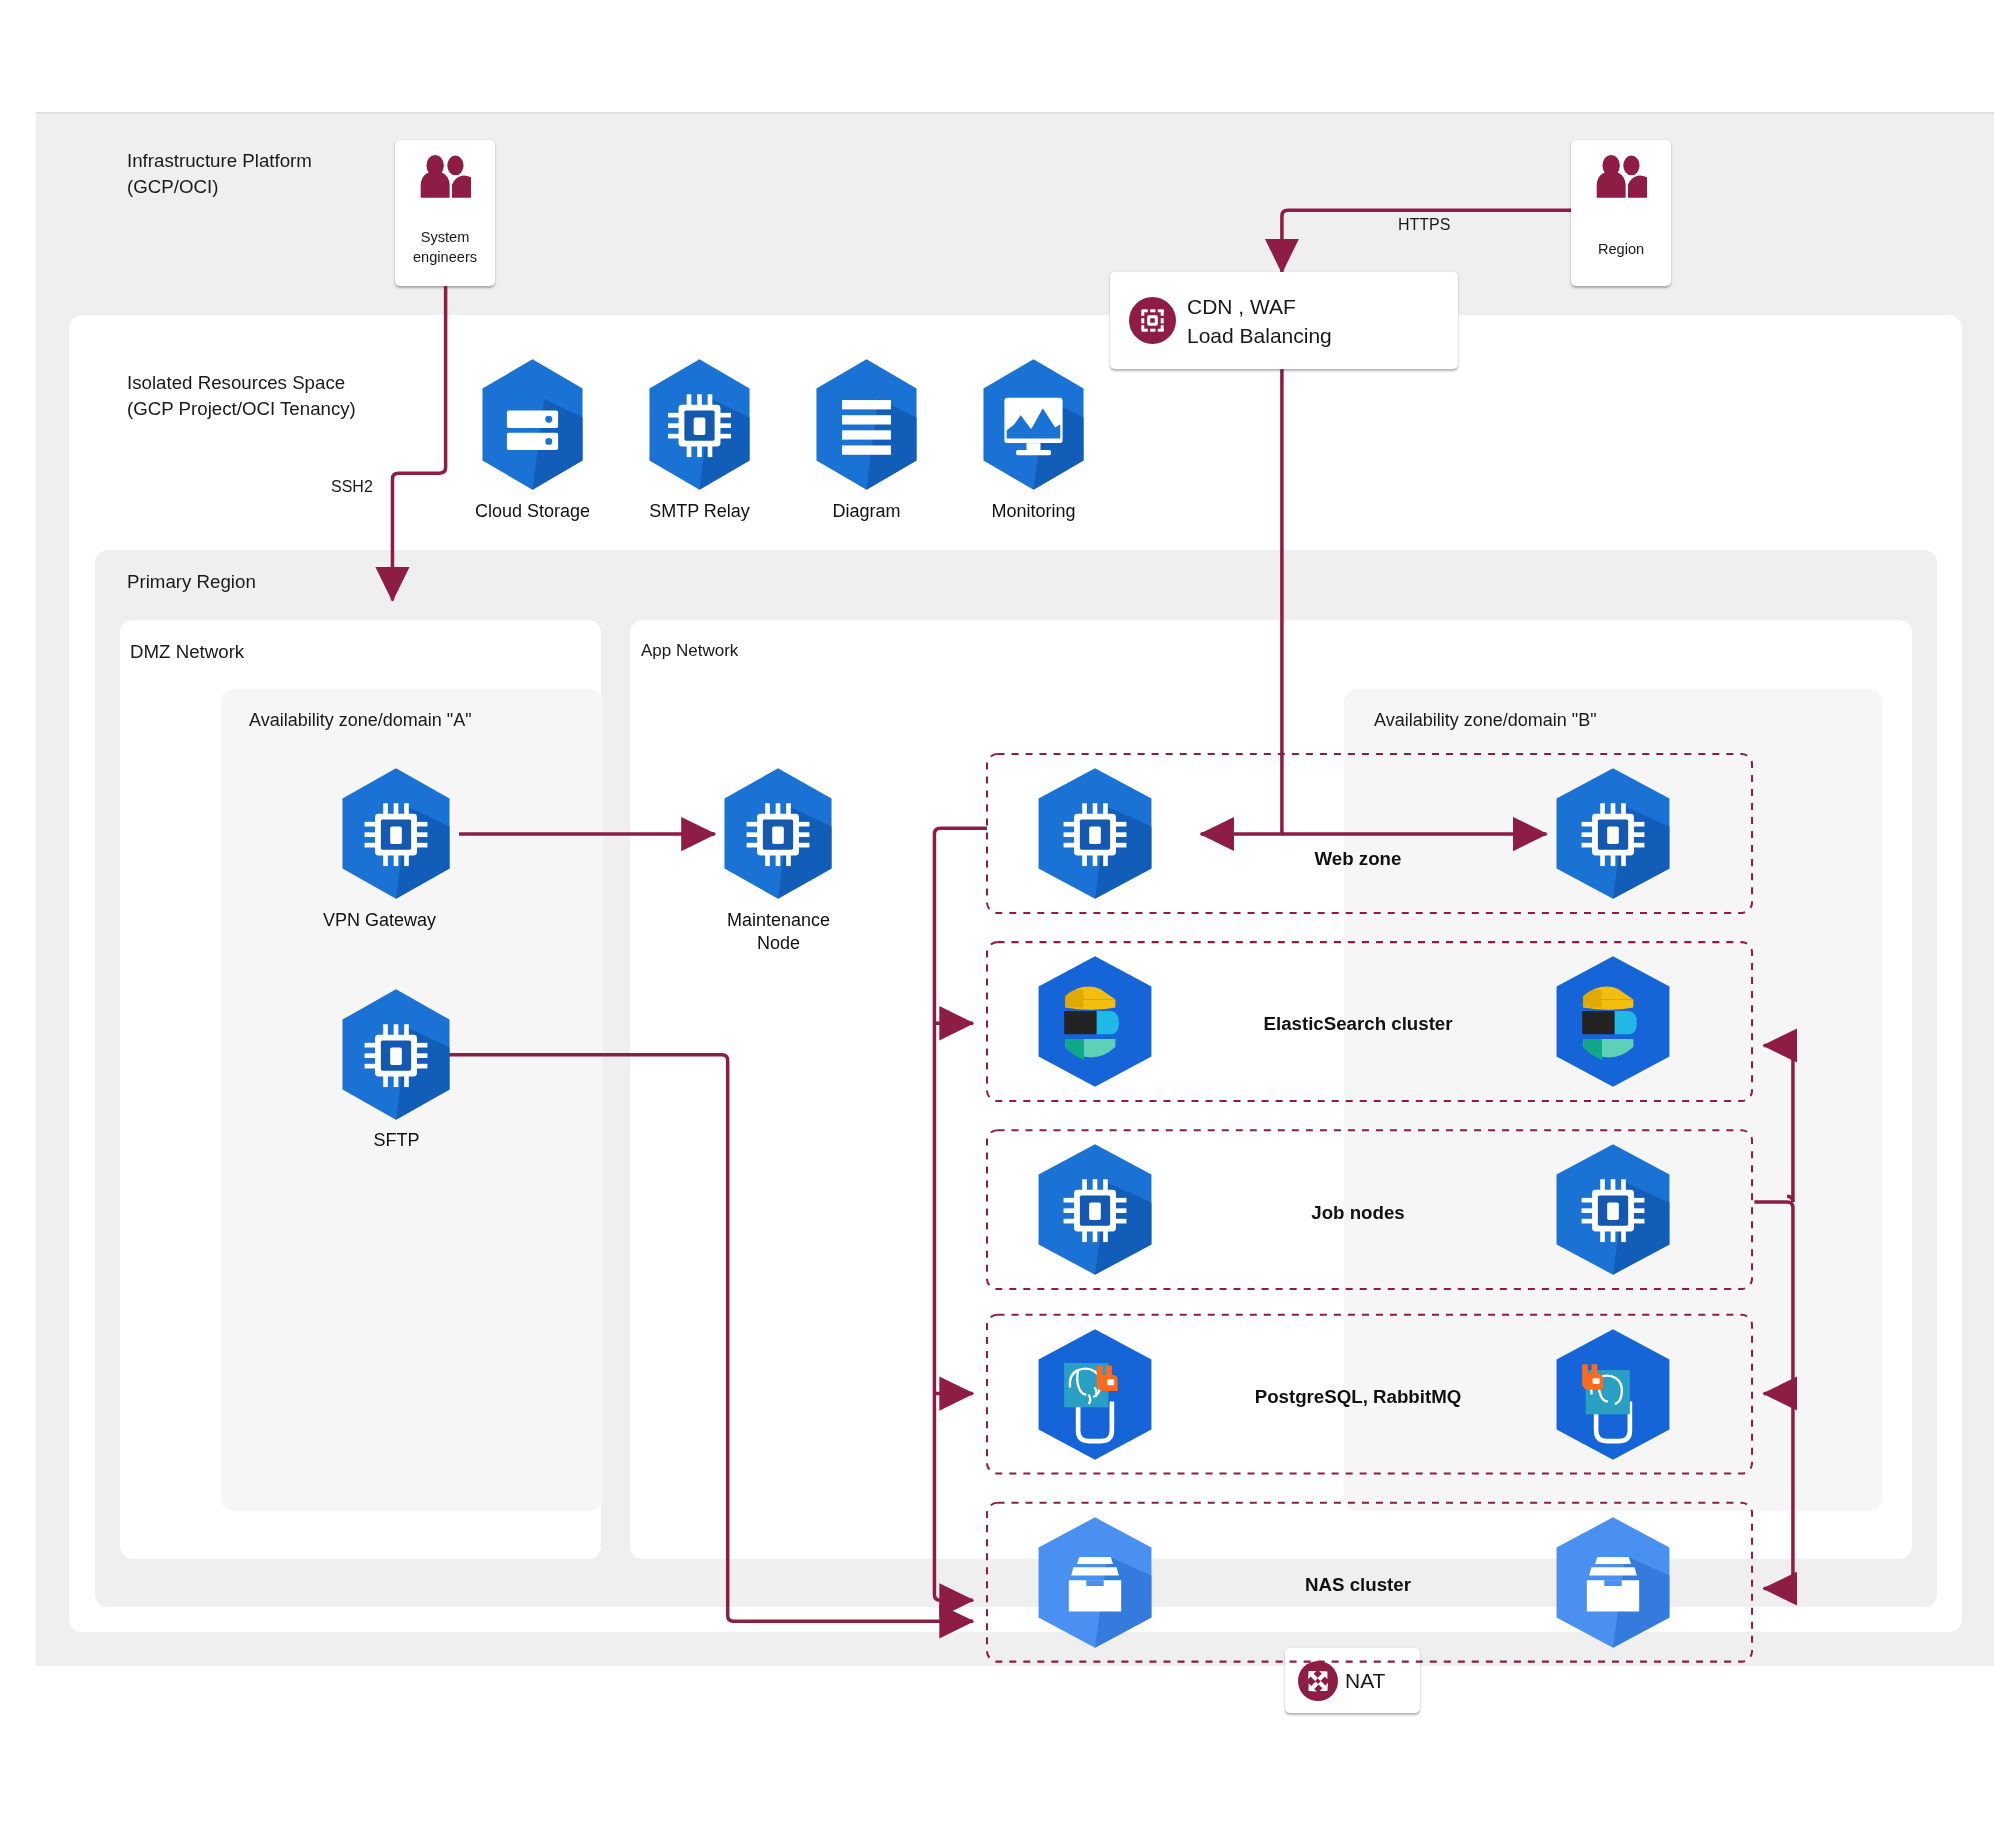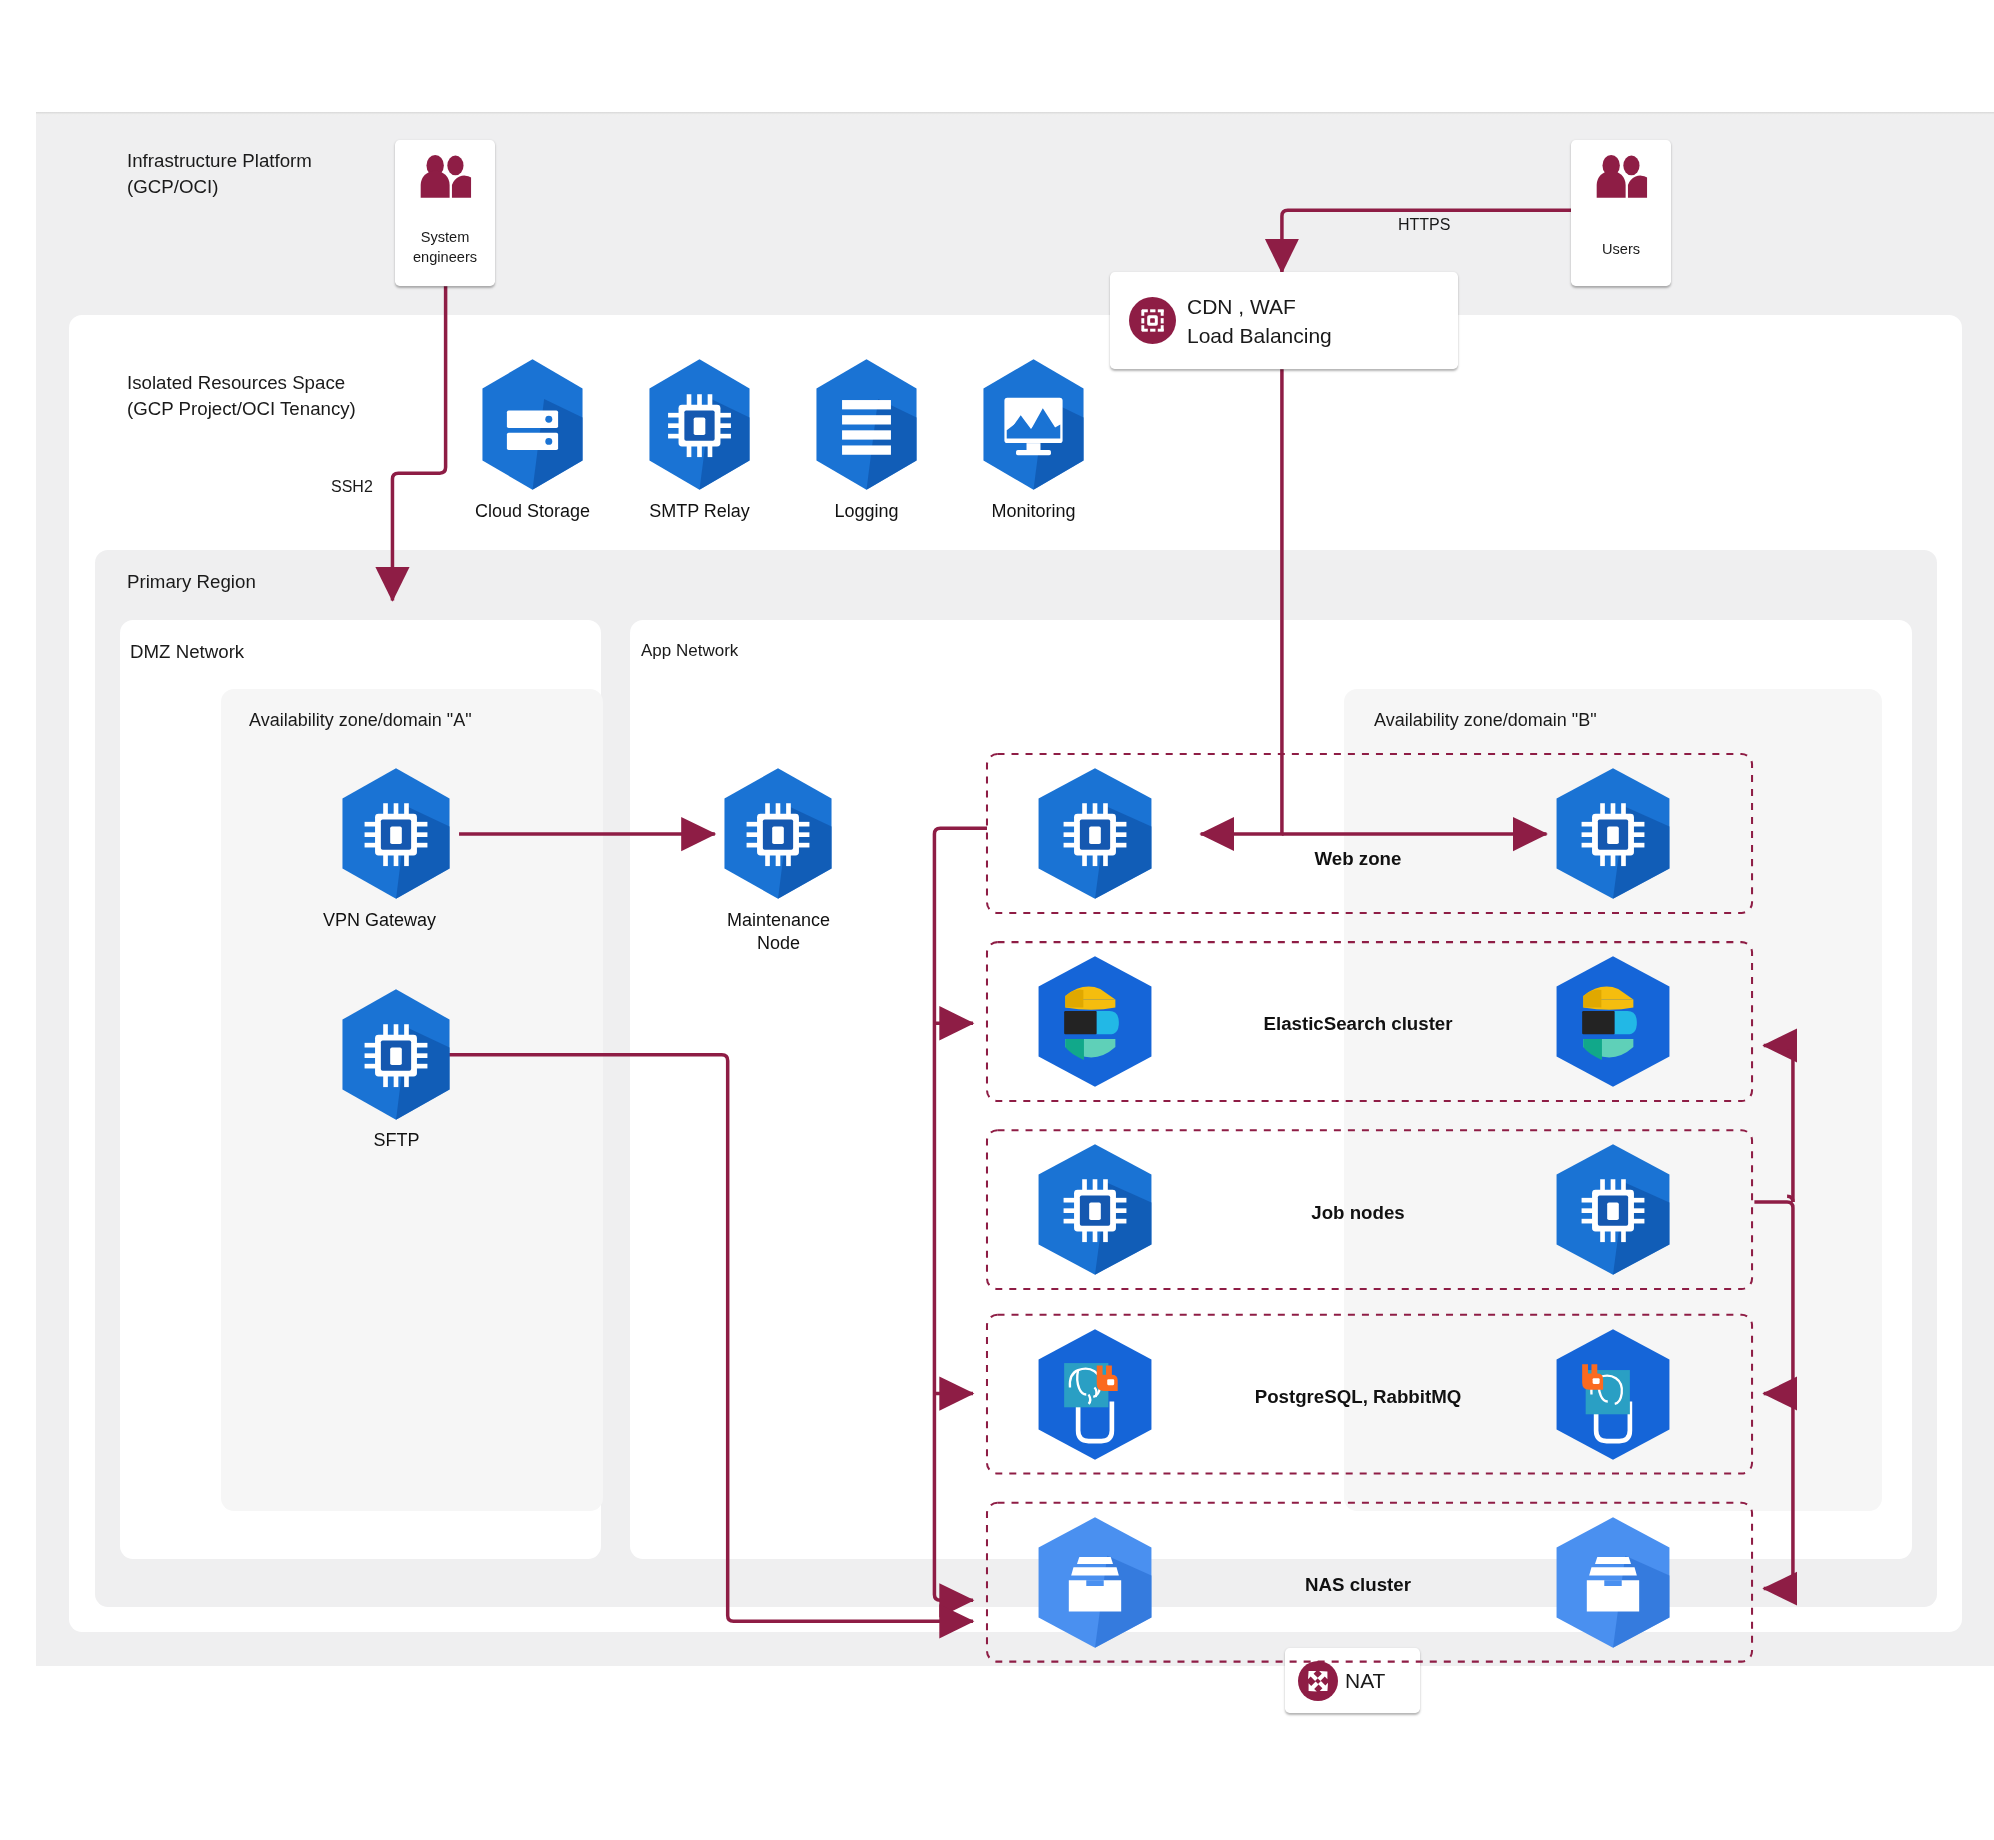--- a/index.html
+++ b/index.html
@@ -119,21 +119,21 @@
 engineers</div>
   </div>
 
   <div class="card" style="left:1571px;top:140px;width:100px;height:146px;">
     <svg width="58" height="44" viewBox="0 0 100 76" style="position:absolute;left:21px;top:15px;">
       <ellipse cx="33" cy="18" rx="15" ry="18" fill="#8e1d45"></ellipse>
       <ellipse cx="68" cy="18" rx="14" ry="17" fill="#8e1d45"></ellipse>
       <path d="M8,74 L8,52 A25,25 0 0 1 58,52 L58,74 Z" fill="#8e1d45"></path>
       <path d="M62,74 L62,52 A22,22 0 0 1 95,39 L95,74 Z" fill="#8e1d45"></path>
     </svg>
-    <div class="card-label" style="top:100px;">Users</div>
+    <div class="card-label" style="top:100px;">Region</div>
   </div>
 
   <div class="card" style="left:1110px;top:272px;width:348px;height:97px;">
     <svg width="47" height="47" viewBox="0 0 80 80" style="position:absolute;left:18.7px;top:24.5px;">
       <ellipse cx="40" cy="40" rx="40" ry="40" fill="#8e1d45"></ellipse>
       <g fill="#ffffff">
         <rect x="22" y="21" width="10" height="5"></rect>
           <rect x="36" y="21" width="9" height="5"></rect>
           <rect x="49" y="21" width="10" height="5"></rect>
         <rect x="22" y="54" width="10" height="5"></rect>
@@ -223,21 +223,21 @@
       <path d="M100,4 L186,54 L186,178 L100,228 L14,178 L14,54 Z" fill="#1a73d4"></path>
       <path d="M100,228 L186,178 L186,104 L120,72 Z" fill="#0f56ad" opacity="0.75"></path>
       <g fill="#ffffff">
         <rect x="58" y="74" width="84" height="16"></rect>
         <rect x="58" y="100" width="84" height="16"></rect>
         <rect x="58" y="126" width="84" height="16"></rect>
         <rect x="58" y="152" width="84" height="16"></rect>
       </g>
     </svg>
   </div>
-  <div class="hex-label" style="left:767px;top:500px;width:199px;">Logging</div>
+  <div class="hex-label" style="left:767px;top:500px;width:199px;">Diagram</div>
 
   <div class="hexwrap" style="left:975px;top:357px;">
     <svg width="117" height="135" viewBox="0 0 200 232">
       <path d="M100,4 L186,54 L186,178 L100,228 L14,178 L14,54 Z" fill="#1a73d4"></path>
       <path d="M100,228 L186,178 L186,104 L120,72 Z" fill="#0f56ad" opacity="0.75"></path>
       <g fill="#ffffff">
         <rect x="50" y="70" width="100" height="78" rx="5"></rect>
         <rect x="88" y="148" width="24" height="14"></rect>
         <rect x="70" y="160" width="60" height="9" rx="3"></rect>
       </g>

